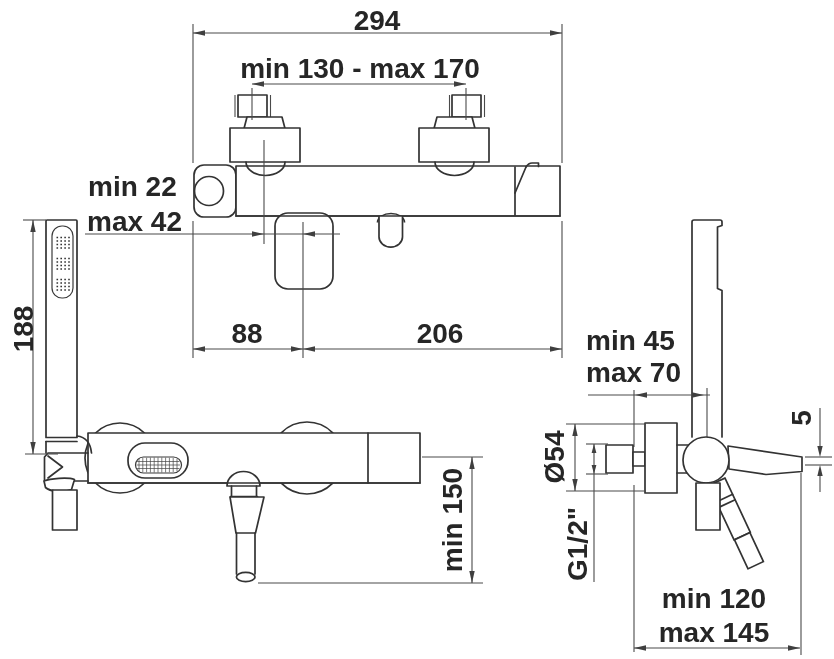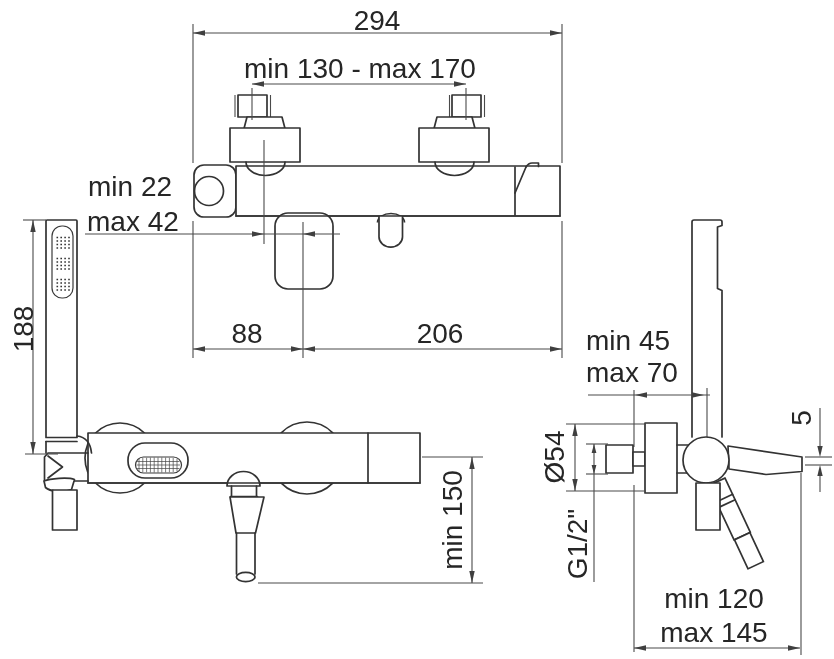--- a/index.html
+++ b/index.html
@@ -1,17 +1,17 @@
 <!DOCTYPE html>
 <html><head>
 <meta charset="utf-8">
 <style>
   html,body{margin:0;padding:0;background:#fff;}
   .stage{position:relative;width:834px;height:659px;background:#fff;overflow:hidden;
-         font-family:"Liberation Sans", sans-serif;}
+         font-family:"Liberation Sans", sans-serif;font-weight:bold;}
   svg{display:block;}
   .o  {fill:none;stroke:#333;stroke-width:1.7;stroke-linejoin:round;stroke-linecap:round;}
   .of {fill:#fff;stroke:#333;stroke-width:1.7;stroke-linejoin:round;}
   .fw {fill:#fff;stroke:none;}
   .o2 {fill:none;stroke:#3a3a3a;stroke-width:1.2;stroke-linejoin:round;}
   .d  {fill:none;stroke:#4a4a4a;stroke-width:1.1;stroke-linecap:butt;}
   .a  {fill:#3f3f3f;stroke:none;}
   .m  {fill:none;stroke:#444;stroke-width:0.7;}
   .dots{fill:none;stroke:#333;stroke-width:1.5;stroke-dasharray:1.6 2.3;}
   .t  {font-family:"Liberation Sans",sans-serif;font-size:28px;fill:#262626;}

